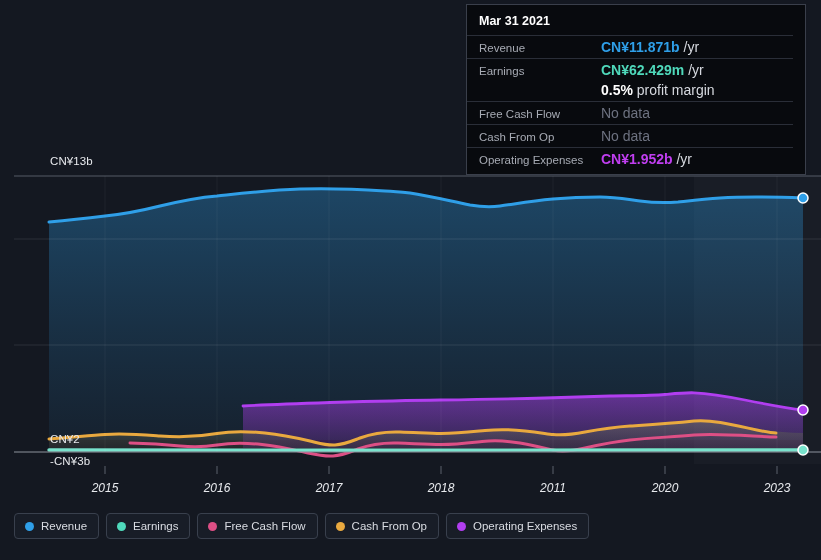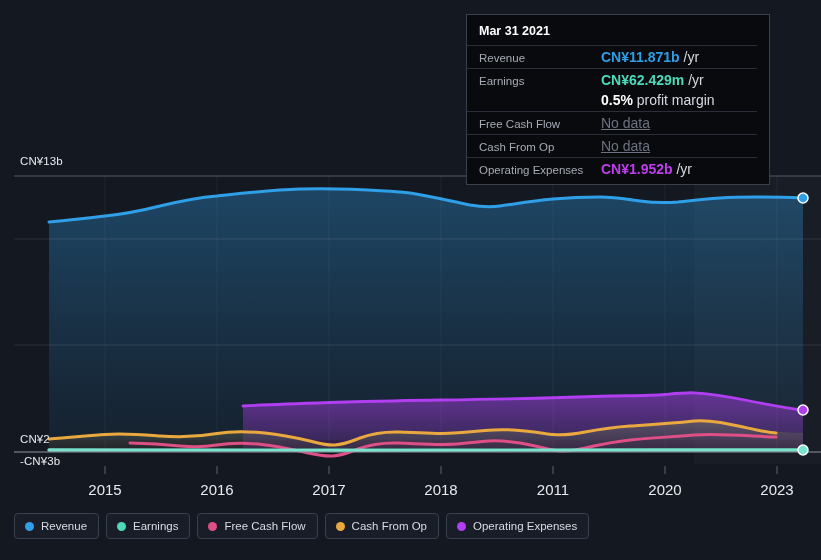--- a/index.html
+++ b/index.html
@@ -24,40 +24,42 @@
   }
   #chart-svg { display: block; }
 
   
   .ylabel {
     position: absolute;
     color: #e8eaee;
     font-size: 11.5px;
     letter-spacing: .1px;
     white-space: nowrap;
+    margin-left: 30px;
   }
   #ylabel-top  { left: 20px; top: 155px; }
   #ylabel-zero { left: 20px; top: 433px; }
   #ylabel-bot  { left: 20px; top: 455px; }
 
   
   .xlabel {
     position: absolute;
     top: 481px;
     color: #e8eaee;
-    font-size: 15px;
+    font-size: 12px;
     transform: translateX(-50%);
     white-space: nowrap;
+    font-style: italic;
   }
 
   
   #tooltip {
     position: absolute;
-    left: 466px; top: 14px;
-    width: 304px;
+    left: 466px; top: 4px;
+    width: 340px;
     background: #080a0e;
     border: 1px solid #3a3f4b;
     padding: 8px 12px 4px 0;
     color: #d6d9df;
     font-size: 11.5px;
   }
   #tooltip .tt-title {
     color: #ffffff;
     font-size: 12.5px;
     font-weight: bold;
@@ -73,21 +75,21 @@
   .tt-row.no-border { border-top: none; padding-top: 1px; }
   .tt-label {
     width: 122px;
     flex: 0 0 122px;
     color: #a7abb4;
     font-size: 11.5px;
   }
   .tt-val { font-size: 14px; white-space: nowrap; }
   .tt-val b { font-weight: bold; }
   .tt-unit { color: #d6d9df; font-weight: normal; }
-  .tt-nodata { color: #6d7280; text-decoration: underline; }
+  .tt-nodata { color: #6d7280; }
   .tt-margin-txt { color: #d6d9df; }
 
   
   #legend {
     position: absolute;
     left: 14px; top: 513px;
     display: flex;
     gap: 7px;
   }
   .legend-item {

